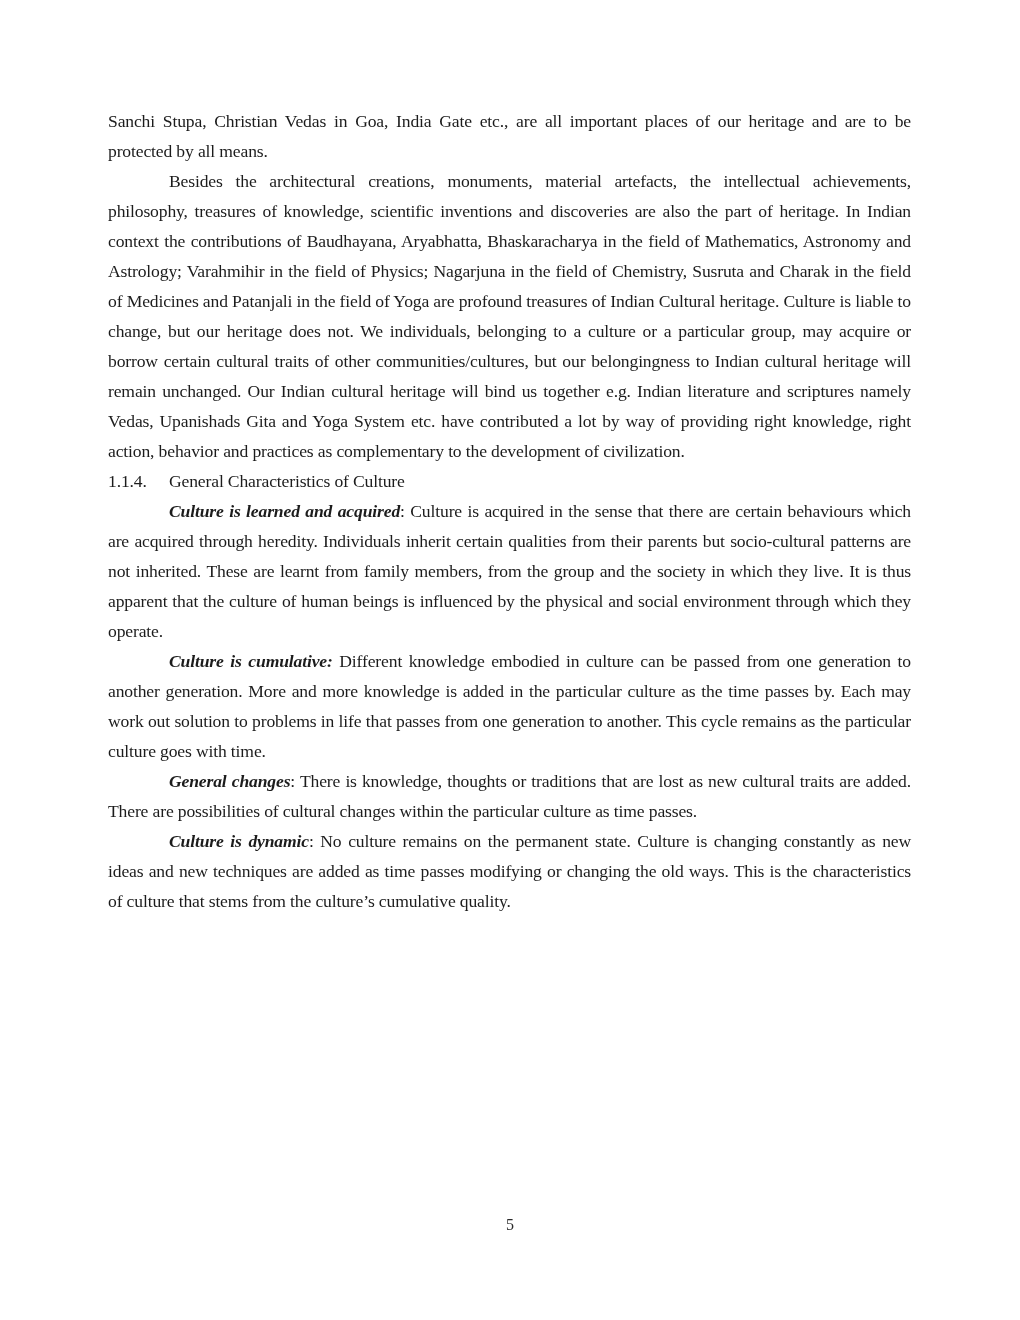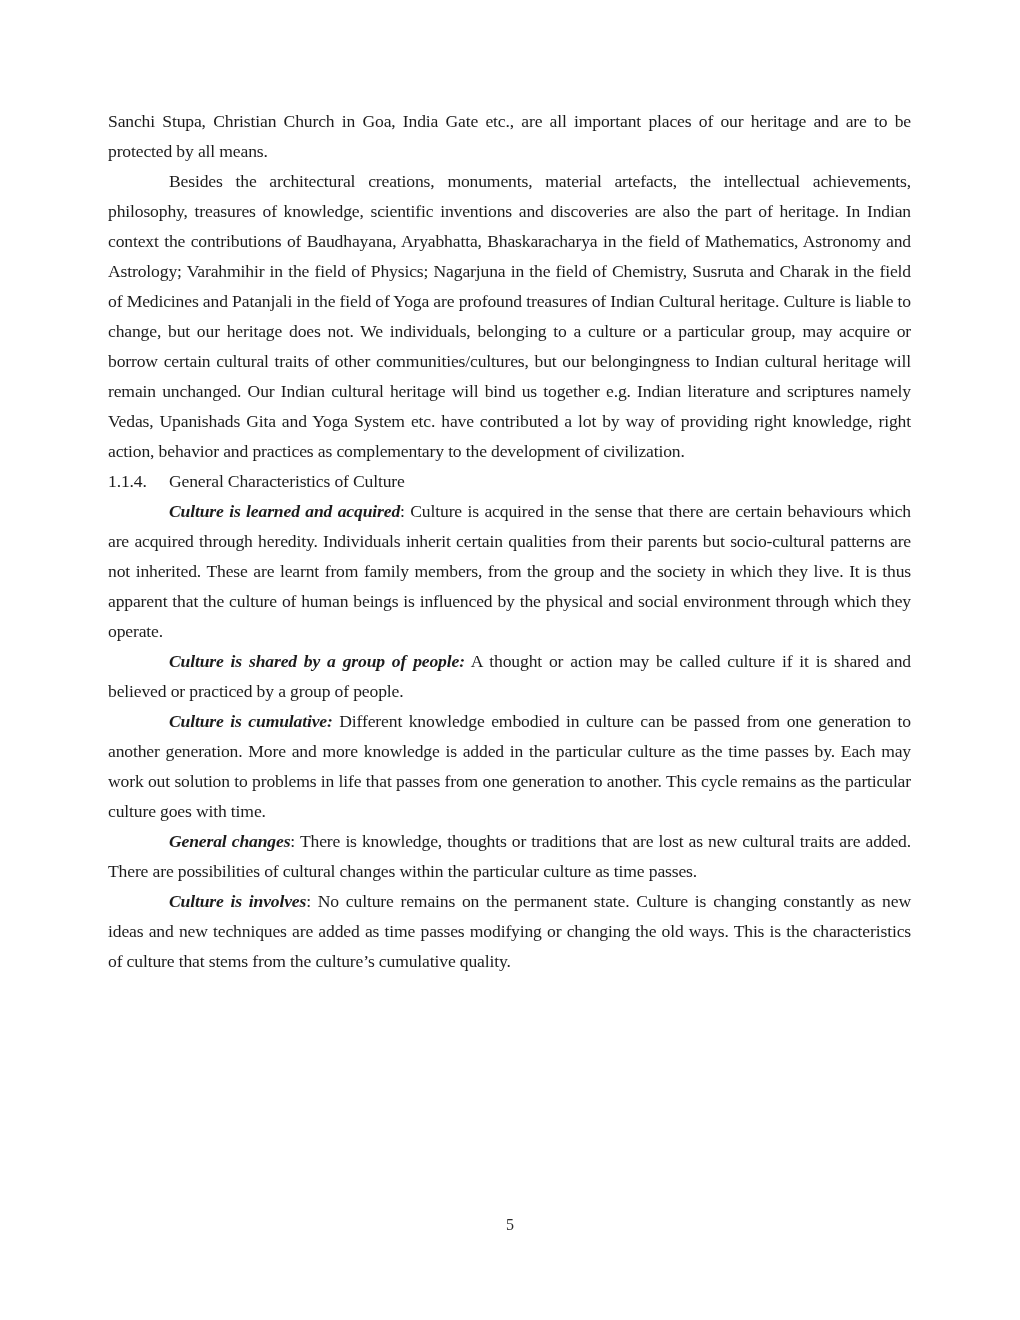--- a/index.html
+++ b/index.html
@@ -38,43 +38,40 @@
     top: 1216px;
     text-align: center;
     font-size: 16px;
     color: #2a2a2a;
   }
 </style>
 </head>
 <body>
 
 <div class="page-body">
-  <p>Sanchi Stupa, Christian Church in Goa, India Gate etc., are all important places of our heritage and are to be protected by all means.</p>
+  <p>Sanchi Stupa, Christian Vedas in Goa, India Gate etc., are all important places of our heritage and are to be protected by all means.</p>
   <p class="indent">Besides the architectural creations, monuments, material artefacts, the intellectual achievements, philosophy, treasures of knowledge, scientific inventions and discoveries are also the part of heritage. In Indian context the contributions of Baudhayana, Aryabhatta, Bhaskaracharya in the field of Mathematics, Astronomy and Astrology; Varahmihir in the field of Physics; Nagarjuna in the field of Chemistry, Susruta and Charak in the field of Medicines and Patanjali in the field of Yoga are profound treasures of Indian Cultural heritage. Culture is liable to change, but our heritage does not. We individuals, belonging to a culture or a particular group, may acquire or borrow certain cultural traits of other communities/cultures, but our belongingness to Indian cultural heritage will remain unchanged. Our Indian cultural heritage will bind us together e.g. Indian literature and scriptures namely Vedas, Upanishads Gita and Yoga System etc. have contributed a lot by way of providing right knowledge, right action, behavior and practices as complementary to the development of civilization.</p>
 
   <p class="heading">
     <span class="num">1.1.4.</span><span>General Characteristics of Culture</span>
   </p>
 
 
   <p class="indent">
     <span class="term">Culture is learned and acquired</span><span>: </span><span>Culture is acquired in the sense that there are certain behaviours which are acquired through heredity. Individuals inherit certain qualities from their parents but socio-cultural patterns are not inherited. These are learnt from family members, from the group and the society in which they live. It is thus apparent that the culture of human beings is influenced by the physical and social environment through which they operate.</span>
   </p>
 
-  <p class="indent">
-    <span class="term">Culture is shared by a group of people:</span><span> </span><span>A thought or action may be called culture if it is shared and believed or practiced by a group of people.</span>
-  </p>
 
   <p class="indent">
     <span class="term">Culture is cumulative:</span><span> </span><span>Different knowledge embodied in culture can be passed from one generation to another generation. More and more knowledge is added in the particular culture as the time passes by. Each may work out solution to problems in life that passes from one generation to another. This cycle remains as the particular culture goes with time.</span>
   </p>
 
   <p class="indent">
     <span class="term">General changes</span><span>: </span><span>There is knowledge, thoughts or traditions that are lost as new cultural traits are added. There are possibilities of cultural changes within the particular culture as time passes.</span>
   </p>
 
   <p class="indent">
-    <span class="term">Culture is involves</span><span>: </span><span>No culture remains on the permanent state. Culture is changing constantly as new ideas and new techniques are added as time passes modifying or changing the old ways. This is the characteristics of culture that stems from the culture’s cumulative quality.</span>
+    <span class="term">Culture is dynamic</span><span>: </span><span>No culture remains on the permanent state. Culture is changing constantly as new ideas and new techniques are added as time passes modifying or changing the old ways. This is the characteristics of culture that stems from the culture’s cumulative quality.</span>
   </p>
 
 </div>
 
 <div class="page-number">5</div>
 
 </body></html>

